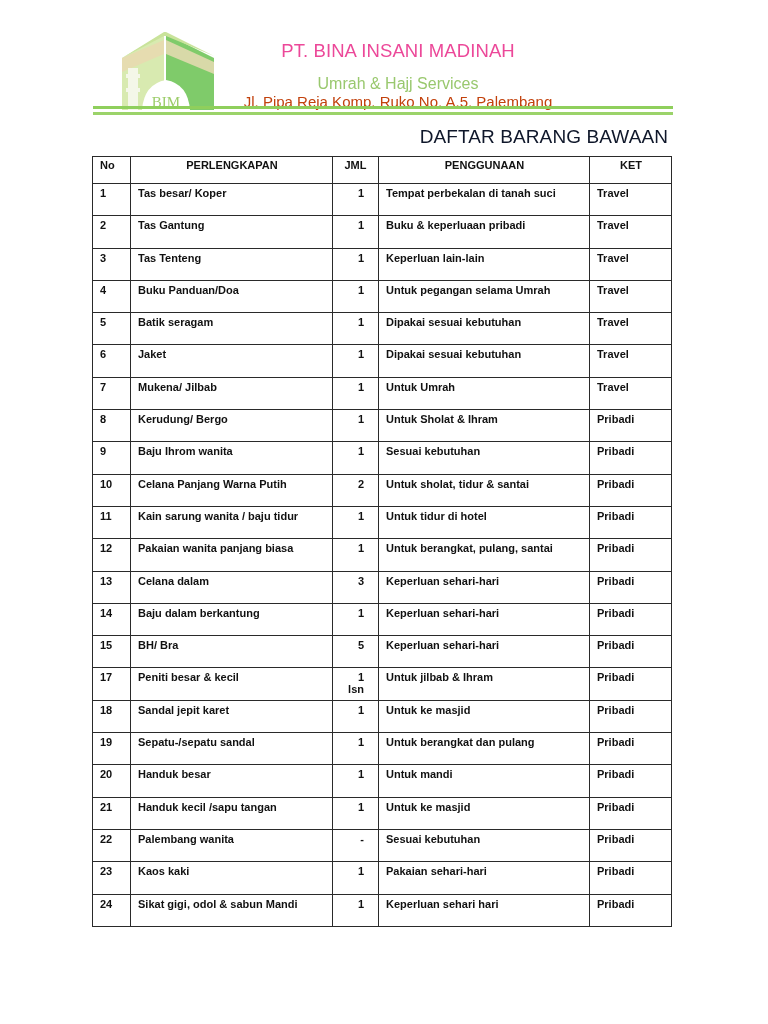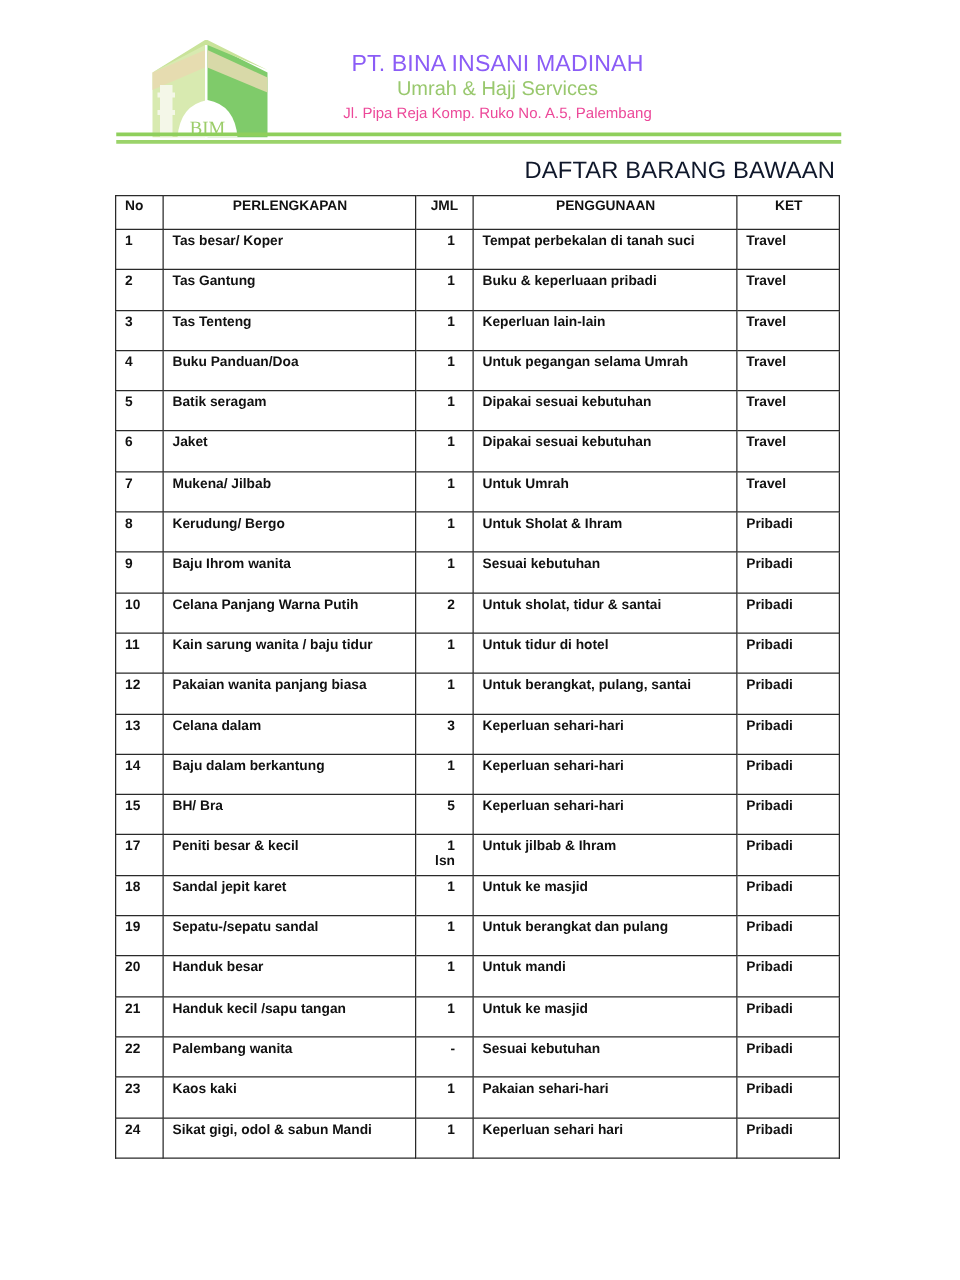--- a/index.html
+++ b/index.html
@@ -2,23 +2,23 @@
 <html><head>
 <meta charset="utf-8">
 <style>
   html, body { margin: 0; padding: 0; background: #ffffff; }
   body { width: 768px; height: 1024px; position: relative; overflow: hidden;
          font-family: "Liberation Sans", sans-serif; color: #111; }
 
   .logo { position: absolute; left: 114px; top: 28px; width: 104px; height: 82px; }
 
   .company { position: absolute; left: 228px; top: 40px; width: 340px; text-align: center; }
-  .company .name { font-size: 18.5px; color: #8b5cf6; line-height: 22px; letter-spacing: 0.1px; }
-  .company .sub  { font-size: 16px; color: #99c86e; line-height: 19px; margin-top: 0px; }
-  .company .addr { font-size: 12px; color: #ec4899; line-height: 14px; margin-top: 2px; }
+  .company .name { font-size: 18.5px; color: #ec4899; line-height: 22px; letter-spacing: 0.1px; }
+  .company .sub  { font-size: 16px; color: #99c86e; line-height: 19px; margin-top: 12px; }
+  .company .addr { font-size: 15px; color: #c2410c; line-height: 14px; margin-top: 2px; }
   .company .tel  { font-size: 12px; color: #c5e07a; line-height: 14px; }
 
   .hline { position: absolute; left: 93px; width: 580px; background: #8fcf5c; }
   .hline.l1 { top: 106px; height: 3px; }
   .hline.l2 { top: 112px; height: 3px; background: #9bd36a; }
 
   .doc-title { position: absolute; left: 92px; width: 576px; top: 126px; text-align: right;
                font-size: 19px; color: #0f172a; letter-spacing: 0.1px; }
 
   table { position: absolute; left: 92px; top: 156px; border-collapse: collapse;

